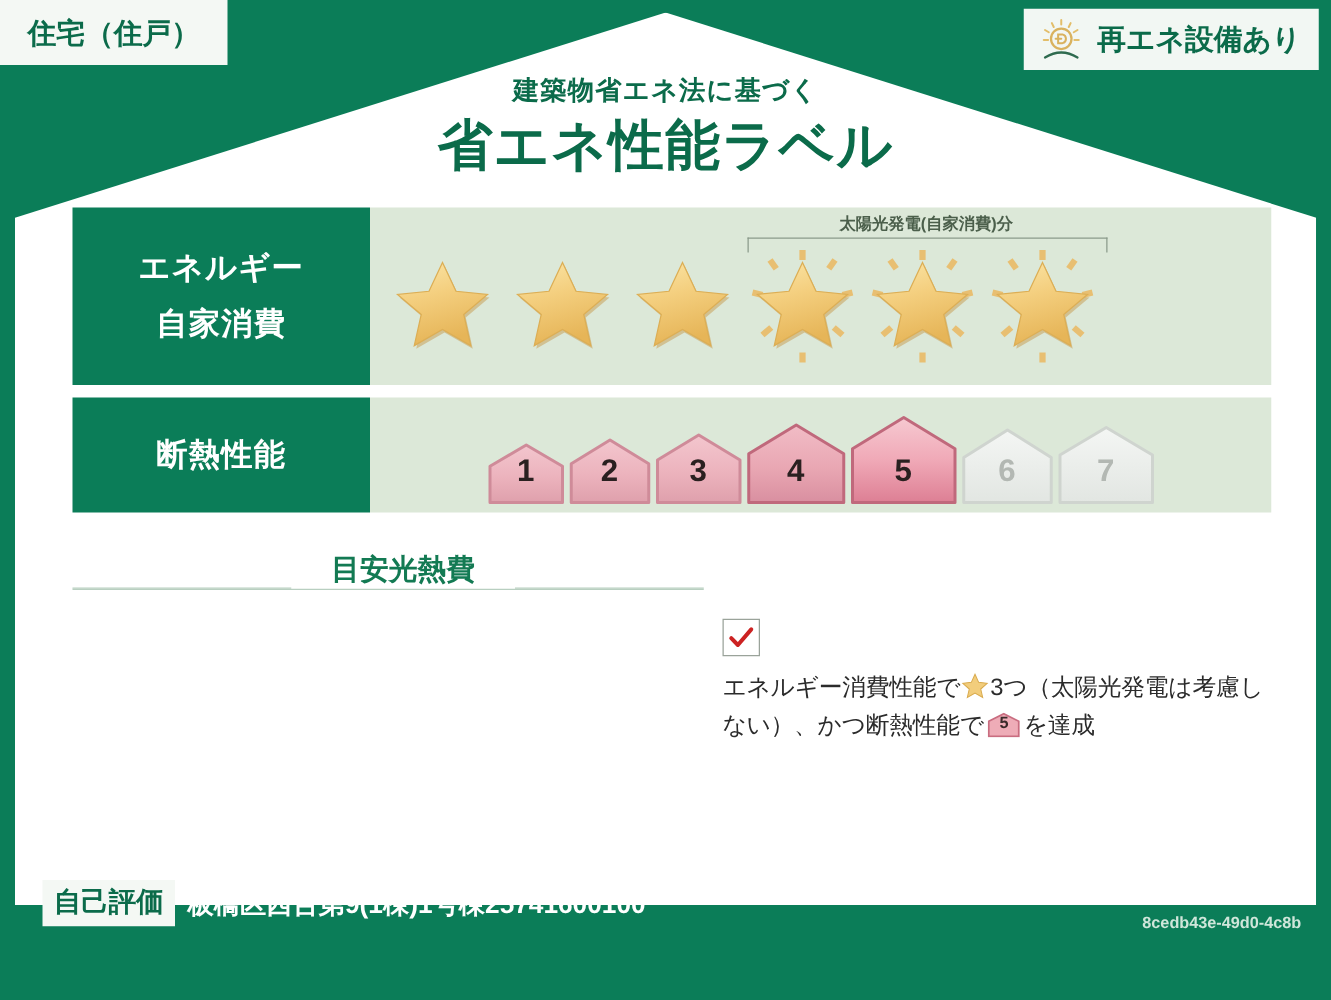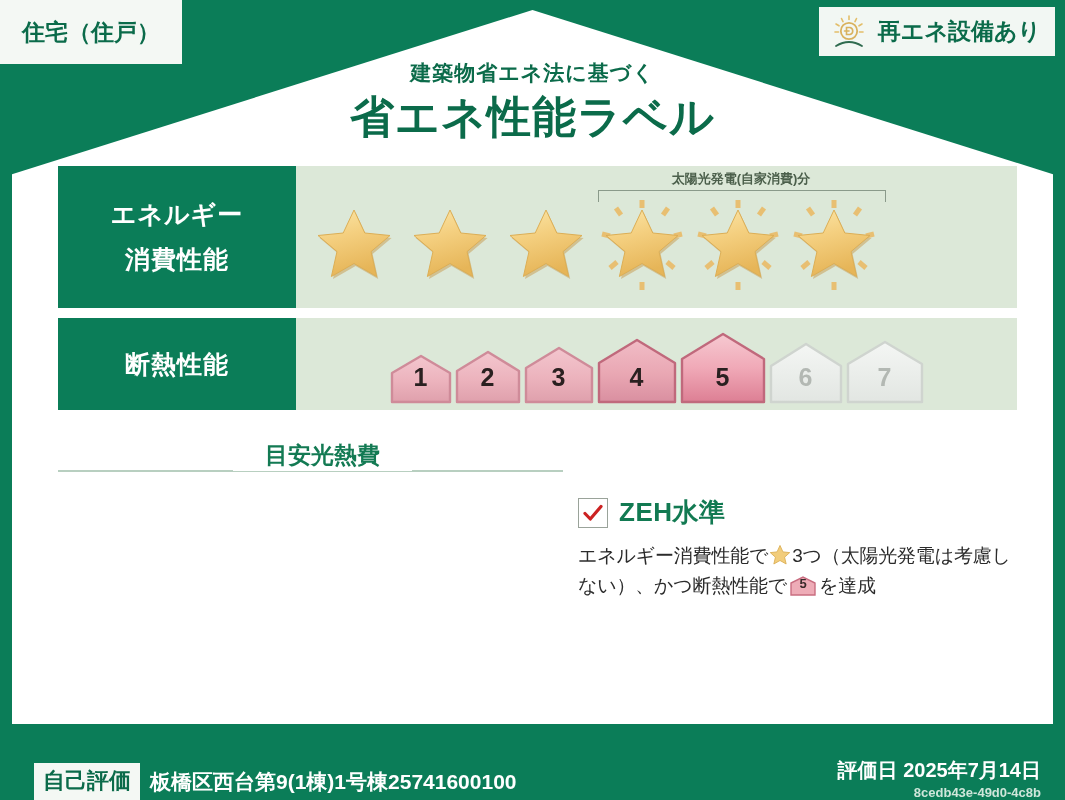--- a/index.html
+++ b/index.html
@@ -17,21 +17,21 @@
   .label-root {
     position: absolute;
     inset: 0;
     background: #0b7d58;
   }
 
   
   .cat-badge {
     position: absolute;
     left: 0; top: 0;
-    width: 182px; height: 64px;
+    width: 182px; height: 52px;
     background: #f4f8f4;
     display: flex;
     align-items: center;
     justify-content: center;
     z-index: 8;
   }
   .cat-badge-text {
     font-size: 23px;
     font-weight: 700;
     color: #0b6b4a;
@@ -296,21 +296,21 @@
     color: #3a2a2a;
   }
 
   
   .footer {
     position: absolute;
     left: 0; right: 0; bottom: 0;
     height: 96px;
     z-index: 6;
     display: flex;
-    align-items: flex-end;
+    align-items: flex-start;
     padding: 0 24px 0 34px;
   }
   .footer-left {
     display: flex;
     align-items: center;
     gap: 10px;
     flex: 1;
   }
   .self-eval-badge {
     background: #f4f8f4;
@@ -379,21 +379,21 @@
   <div class="roof-titles">
     <div class="title-small">建築物省エネ法に基づく</div>
     <div class="title-big">省エネ性能ラベル</div>
   </div>
 
   <div class="perf-area">
 
     <div class="perf-row row-energy">
       <div class="perf-label">
         <span>エネルギー</span>
-        <span>消費性能</span>
+        <span>自家消費</span>
       </div>
       <div class="perf-value">
         <div class="solar-caption">太陽光発電(自家消費)分</div>
         <div class="solar-bracket"></div>
         <div class="stars" id="stars-container">
             <div class="star-cell">
               <svg viewBox="0 0 96 100">
          <defs>
            <linearGradient id="sg0" x1="0" y1="0" x2="0.3" y2="1">
              <stop offset="0%" stop-color="#fbe6a8"></stop>
@@ -713,21 +713,20 @@
 
   <div class="zeh-block">
     <div class="zeh-head">
       <span class="zeh-check">
         <span>
           <svg viewBox="0 0 22 22">
             <path d="M3 11.5 L8.3 17 L19 4.5" fill="none" stroke="#cc2222" stroke-width="3.2" stroke-linecap="round" stroke-linejoin="round"></path>
           </svg>
         </span>
       </span>
-      <span class="zeh-title">ZEH水準</span>
     </div>
     <div class="zeh-desc">
       <span>エネルギー消費性能で</span><span class="inline-star">
         <svg viewBox="0 0 24 24">
           <path d="M12 1.6 L15.2 8.6 L22.6 9.4 L17 14.4 L18.7 21.8 L12 18 L5.3 21.8 L7 14.4 L1.4 9.4 L8.8 8.6 Z" fill="#f2cd7c" stroke="#d9ab4e" stroke-width="0.9"></path>
         </svg>
       </span><span>3つ（太陽光発電</span><span>は考慮しない）、かつ断熱性能で</span><span class="inline-grade">
         <svg width="26" height="20" viewBox="0 0 26 20">
           <path d="M1 19 L1 7 L13 1 L25 7 L25 19 Z" fill="#eeacb7" stroke="#c96d80" stroke-width="1.4"></path>
         </svg>

